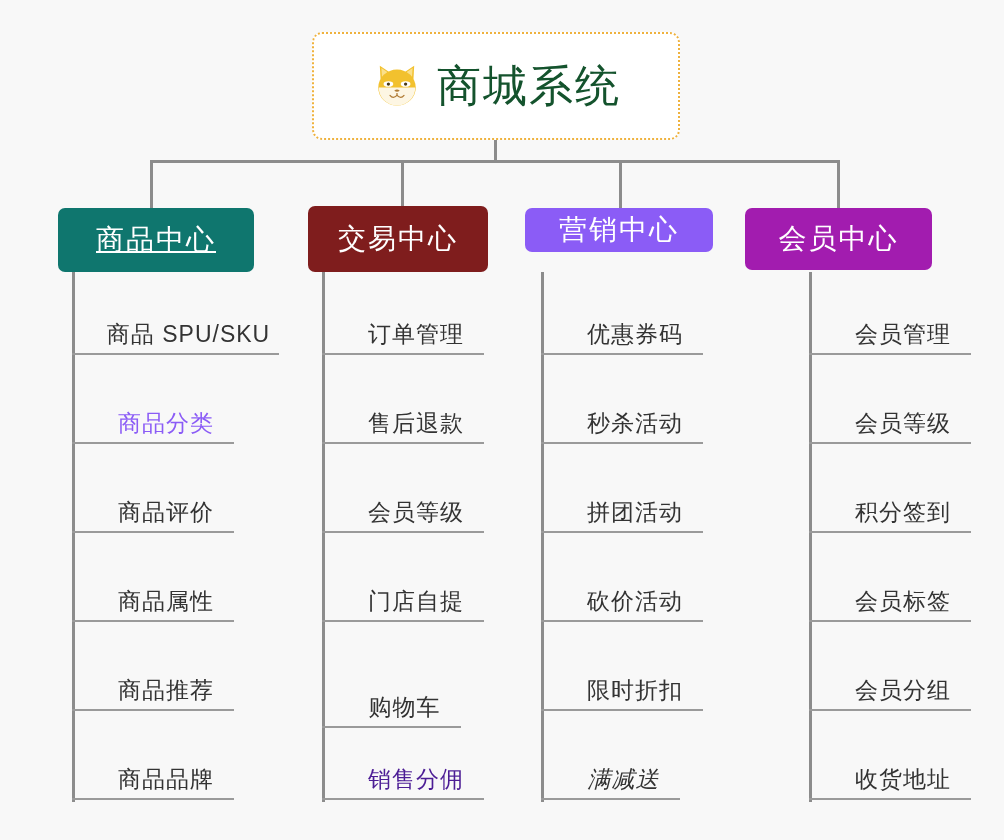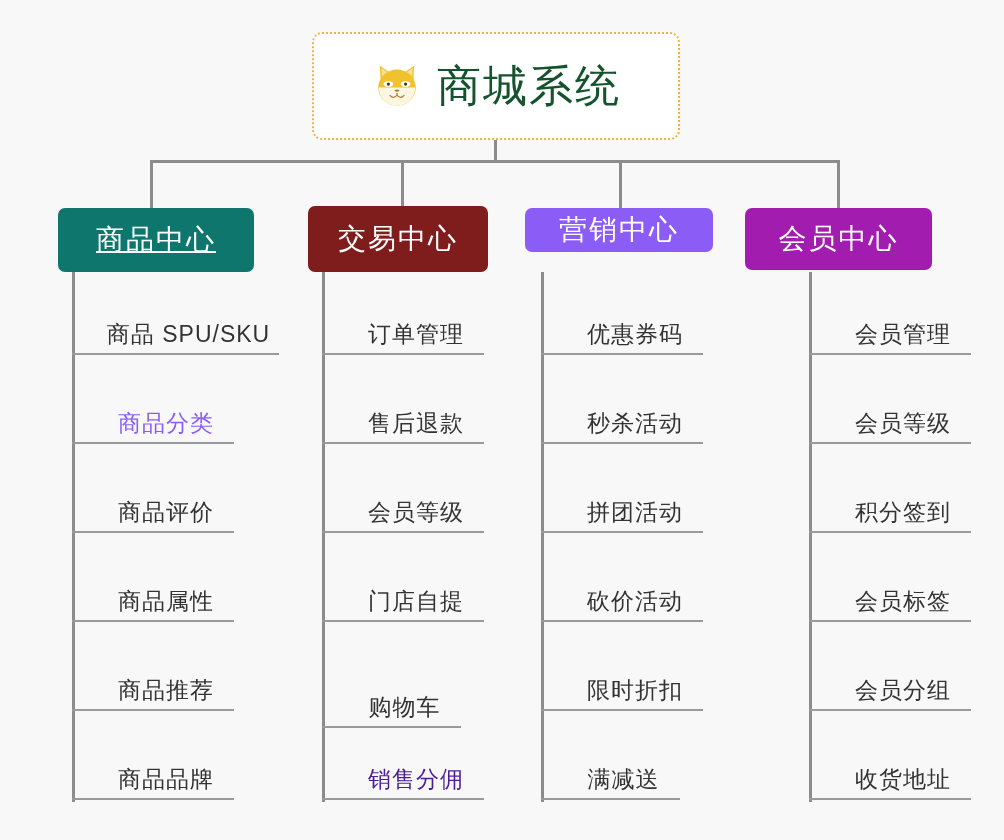--- a/index.html
+++ b/index.html
@@ -204,21 +204,21 @@
     </div>
     <div class="leaf" style="top: 172px; width: 162px; border-bottom-color: rgb(154, 154, 154);">
       <span class="leaf-label" style="color: rgb(51, 51, 51);">拼团活动</span>
     </div>
     <div class="leaf" style="top: 261px; width: 162px; border-bottom-color: rgb(154, 154, 154);">
       <span class="leaf-label" style="color: rgb(51, 51, 51);">砍价活动</span>
     </div>
     <div class="leaf" style="top: 350px; width: 162px; border-bottom-color: rgb(154, 154, 154);">
       <span class="leaf-label" style="color: rgb(51, 51, 51);">限时折扣</span>
     </div>
-    <div class="leaf" style="top: 439px; width: 139px; border-bottom-color: rgb(154, 154, 154);">
+    <div class="leaf" style="top: 439px; width: 139px; border-bottom-color: rgb(154, 154, 154); font-style: italic;">
       <span class="leaf-label" style="color: rgb(51, 51, 51);">满减送</span>
     </div>
   </div>
 
   <div class="leaf-col" style="left:762px; top:272px; width:230px; height:532px;margin-left:47px;">
     <div class="spine" style="height: 530px; background: rgb(140, 140, 140);"></div>
     <div class="leaf" style="top: -6px; width: 162px; border-bottom-color: rgb(154, 154, 154);">
       <span class="leaf-label" style="color: rgb(51, 51, 51);">会员管理</span>
     </div>
     <div class="leaf" style="top: 83px; width: 162px; border-bottom-color: rgb(154, 154, 154);">

